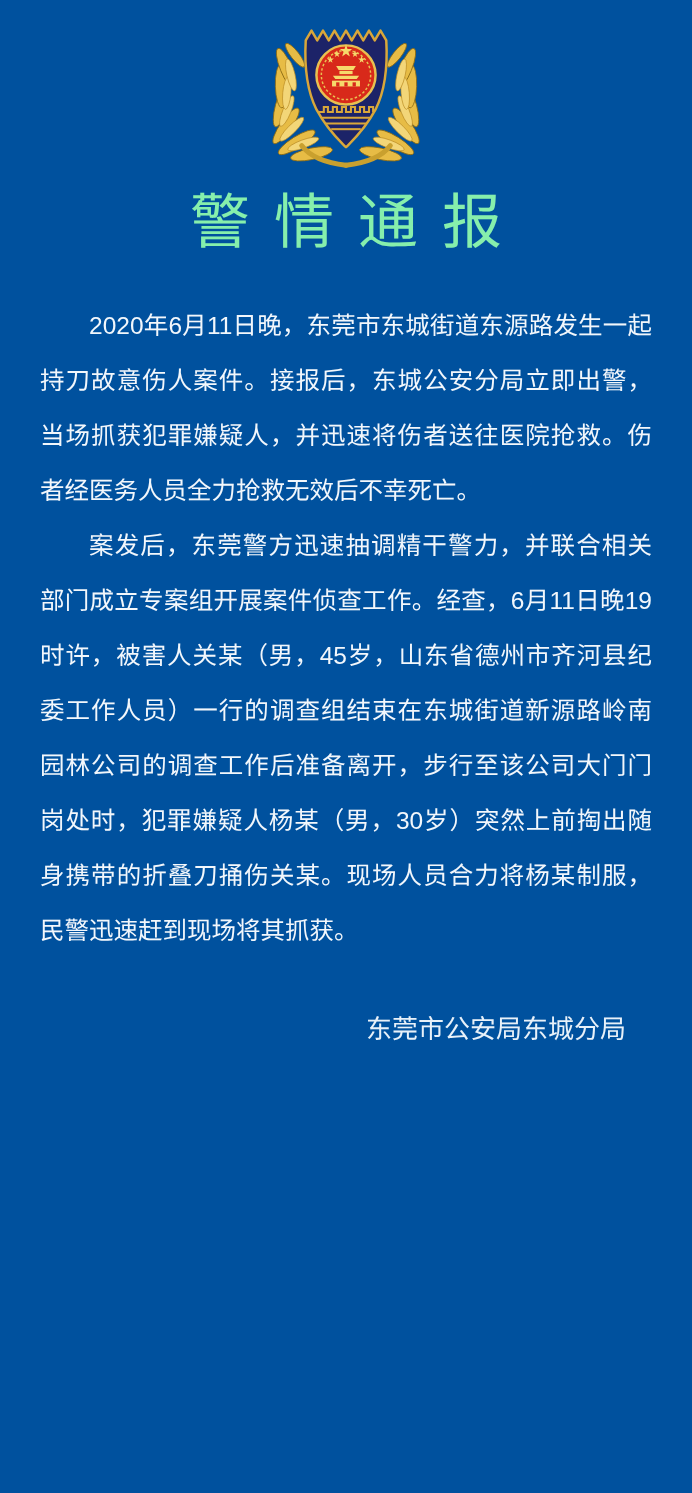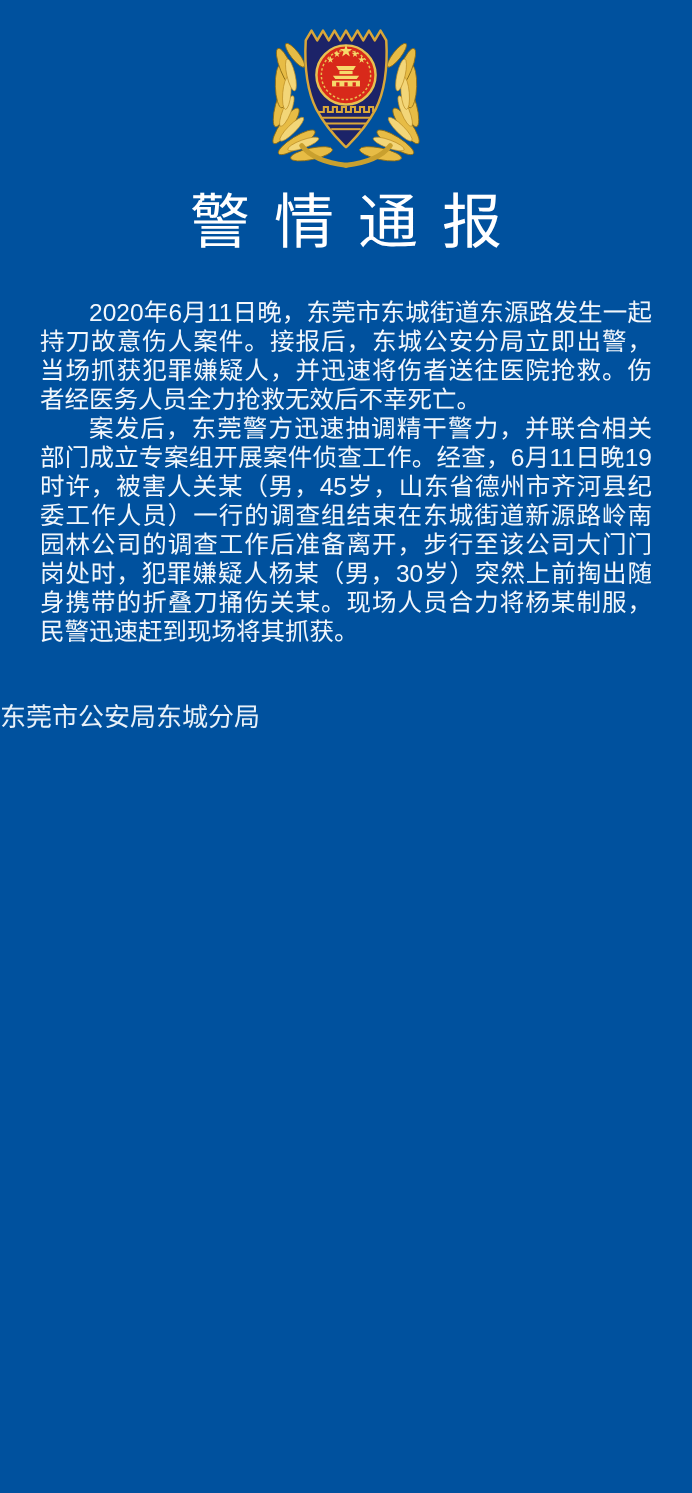--- a/index.html
+++ b/index.html
@@ -25,39 +25,40 @@
   .badge-wrap svg {
     width: 166px;
     height: 152px;
     display: inline-block;
   }
   .notice-title {
     margin: 10px 0 0 0;
     text-align: center;
     font-size: 60px;
     font-weight: 500;
-    color: #ffffff;
+    color: #86efac;
     letter-spacing: 24px;
     padding-left: 24px;
     line-height: 1.1;
     white-space: nowrap;
   }
   .content {
     margin: 42px 40px 0 40px;
     font-size: 24.5px;
-    line-height: 29px;
+    line-height: 55px;
     text-align: justify;
     color: #f2f7fc;
   }
   .content p {
     margin: 0;
     text-indent: 2em;
   }
   .signature {
     margin: 50px 66px 0 0;
+    text-align: right;
     font-size: 26px;
     color: #e8f1f9;
   }
 </style>
 </head>
 <body>
 
 <div class="page">
 
   <div class="badge-wrap">

